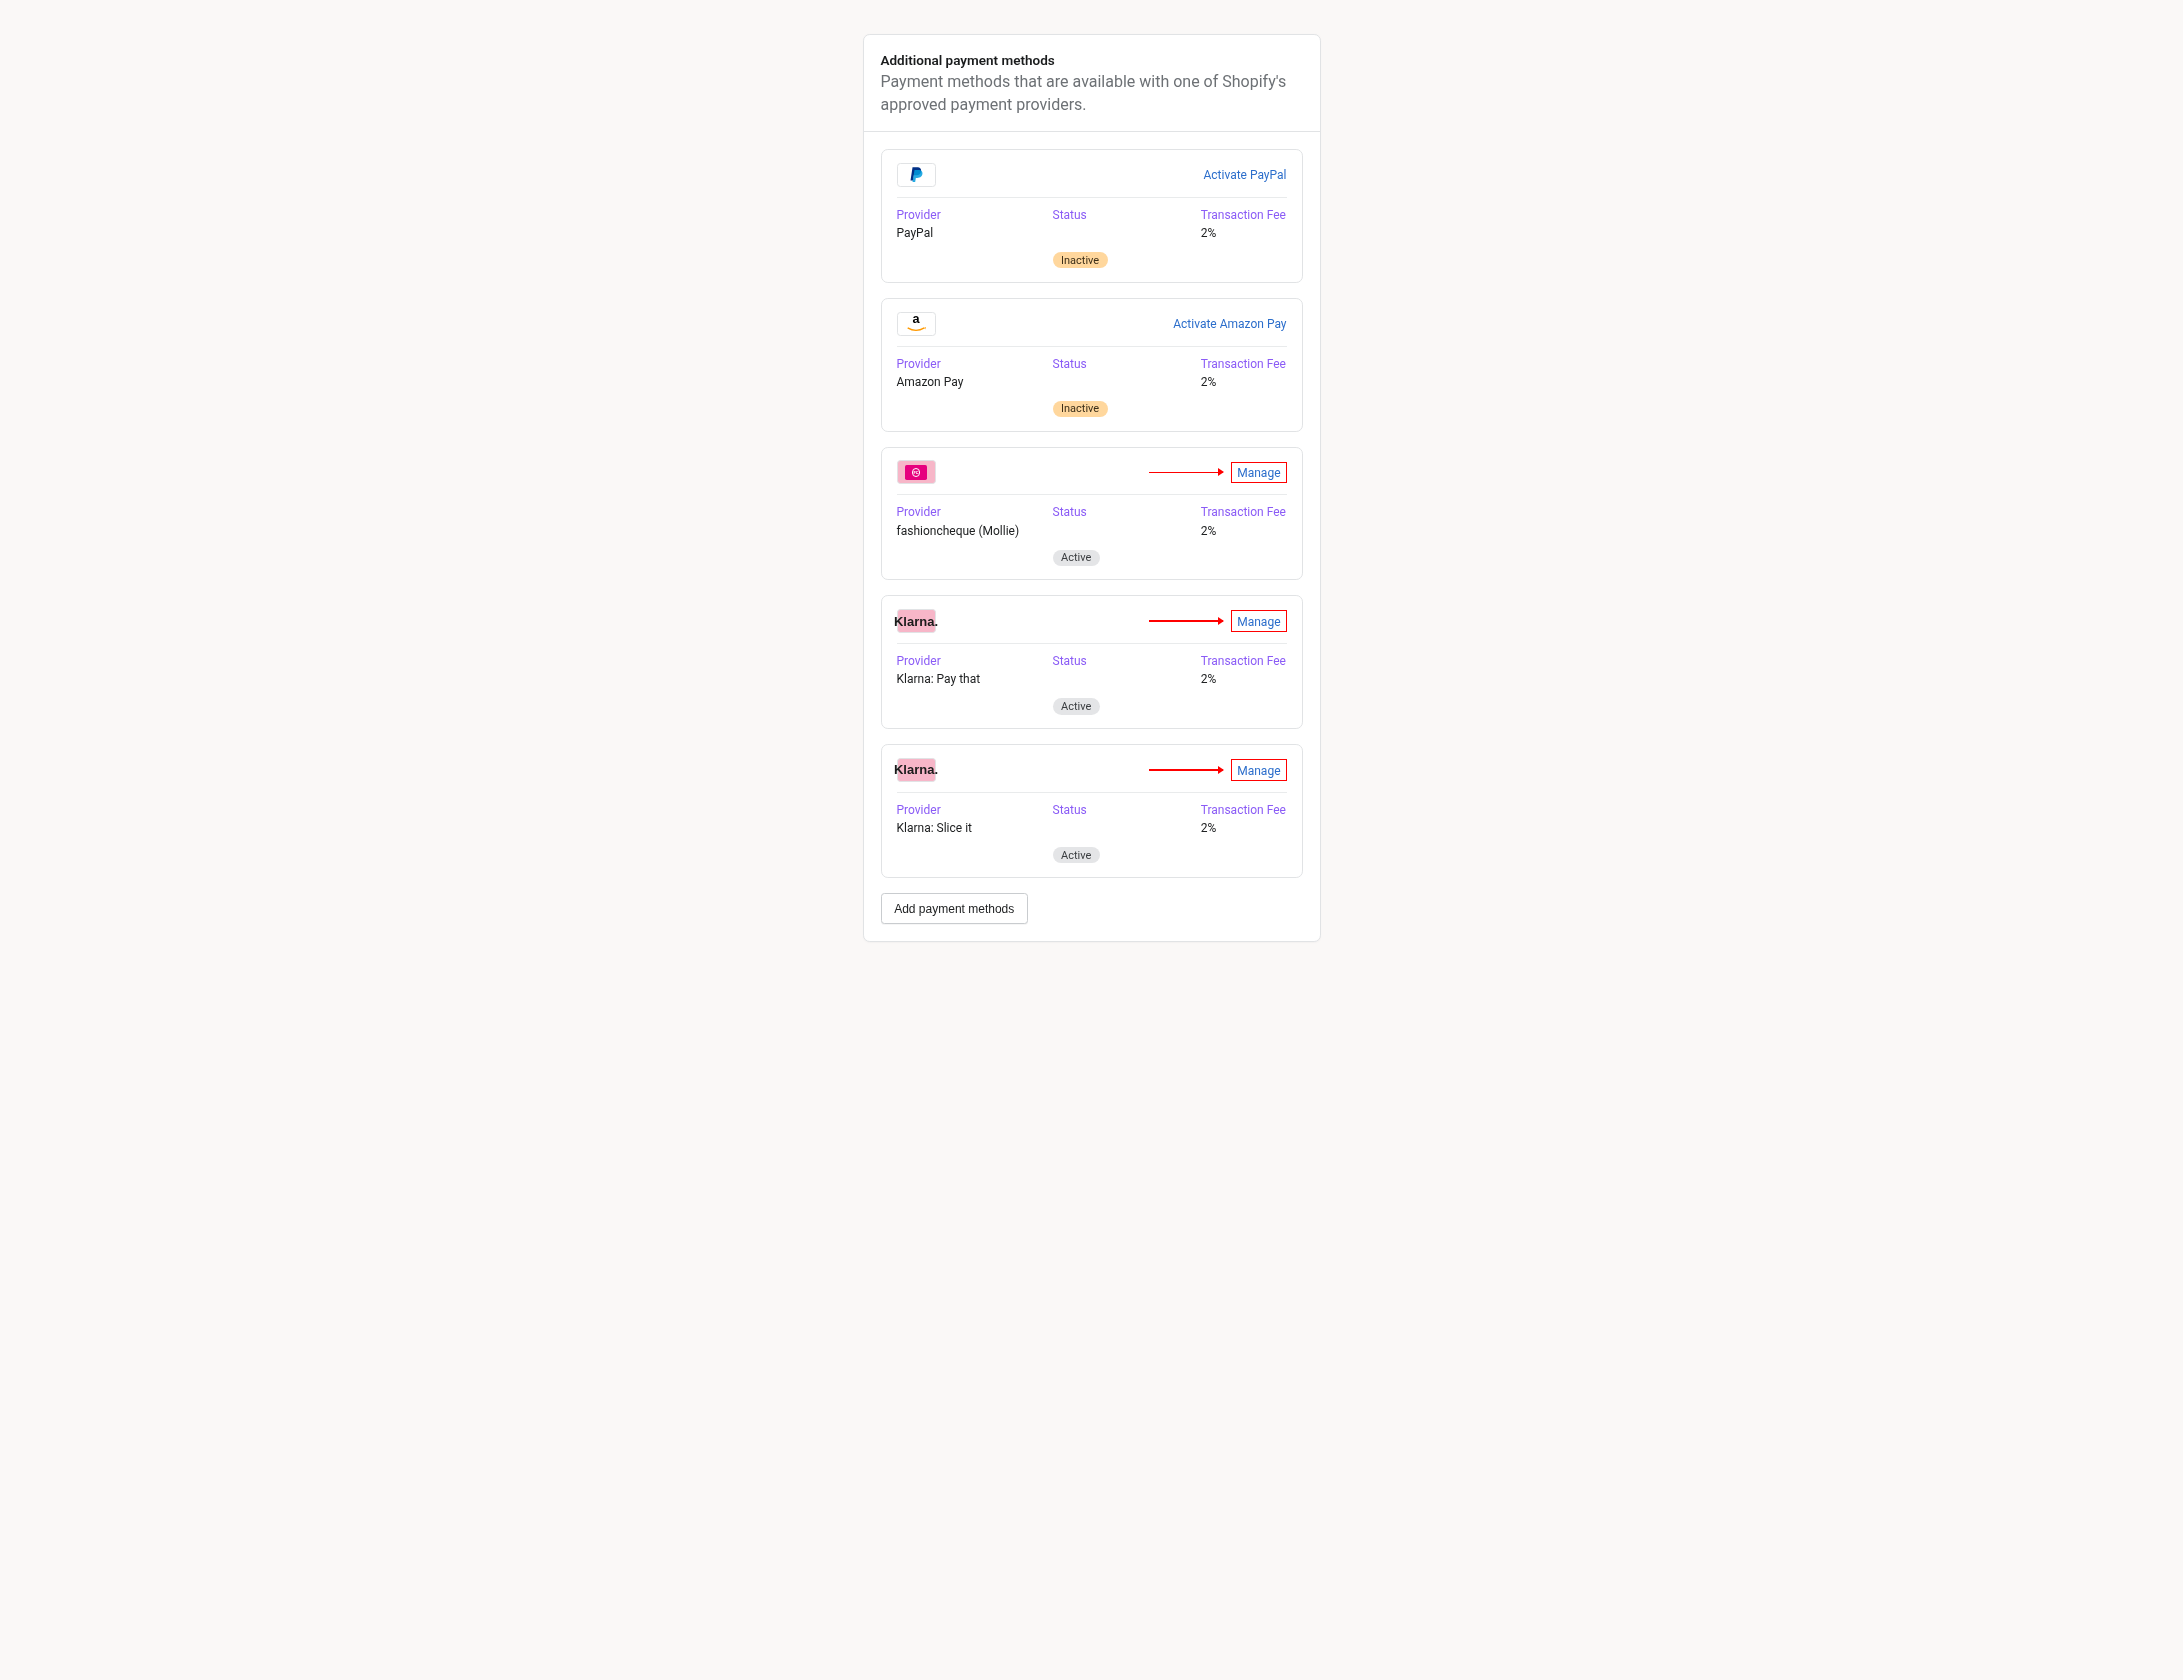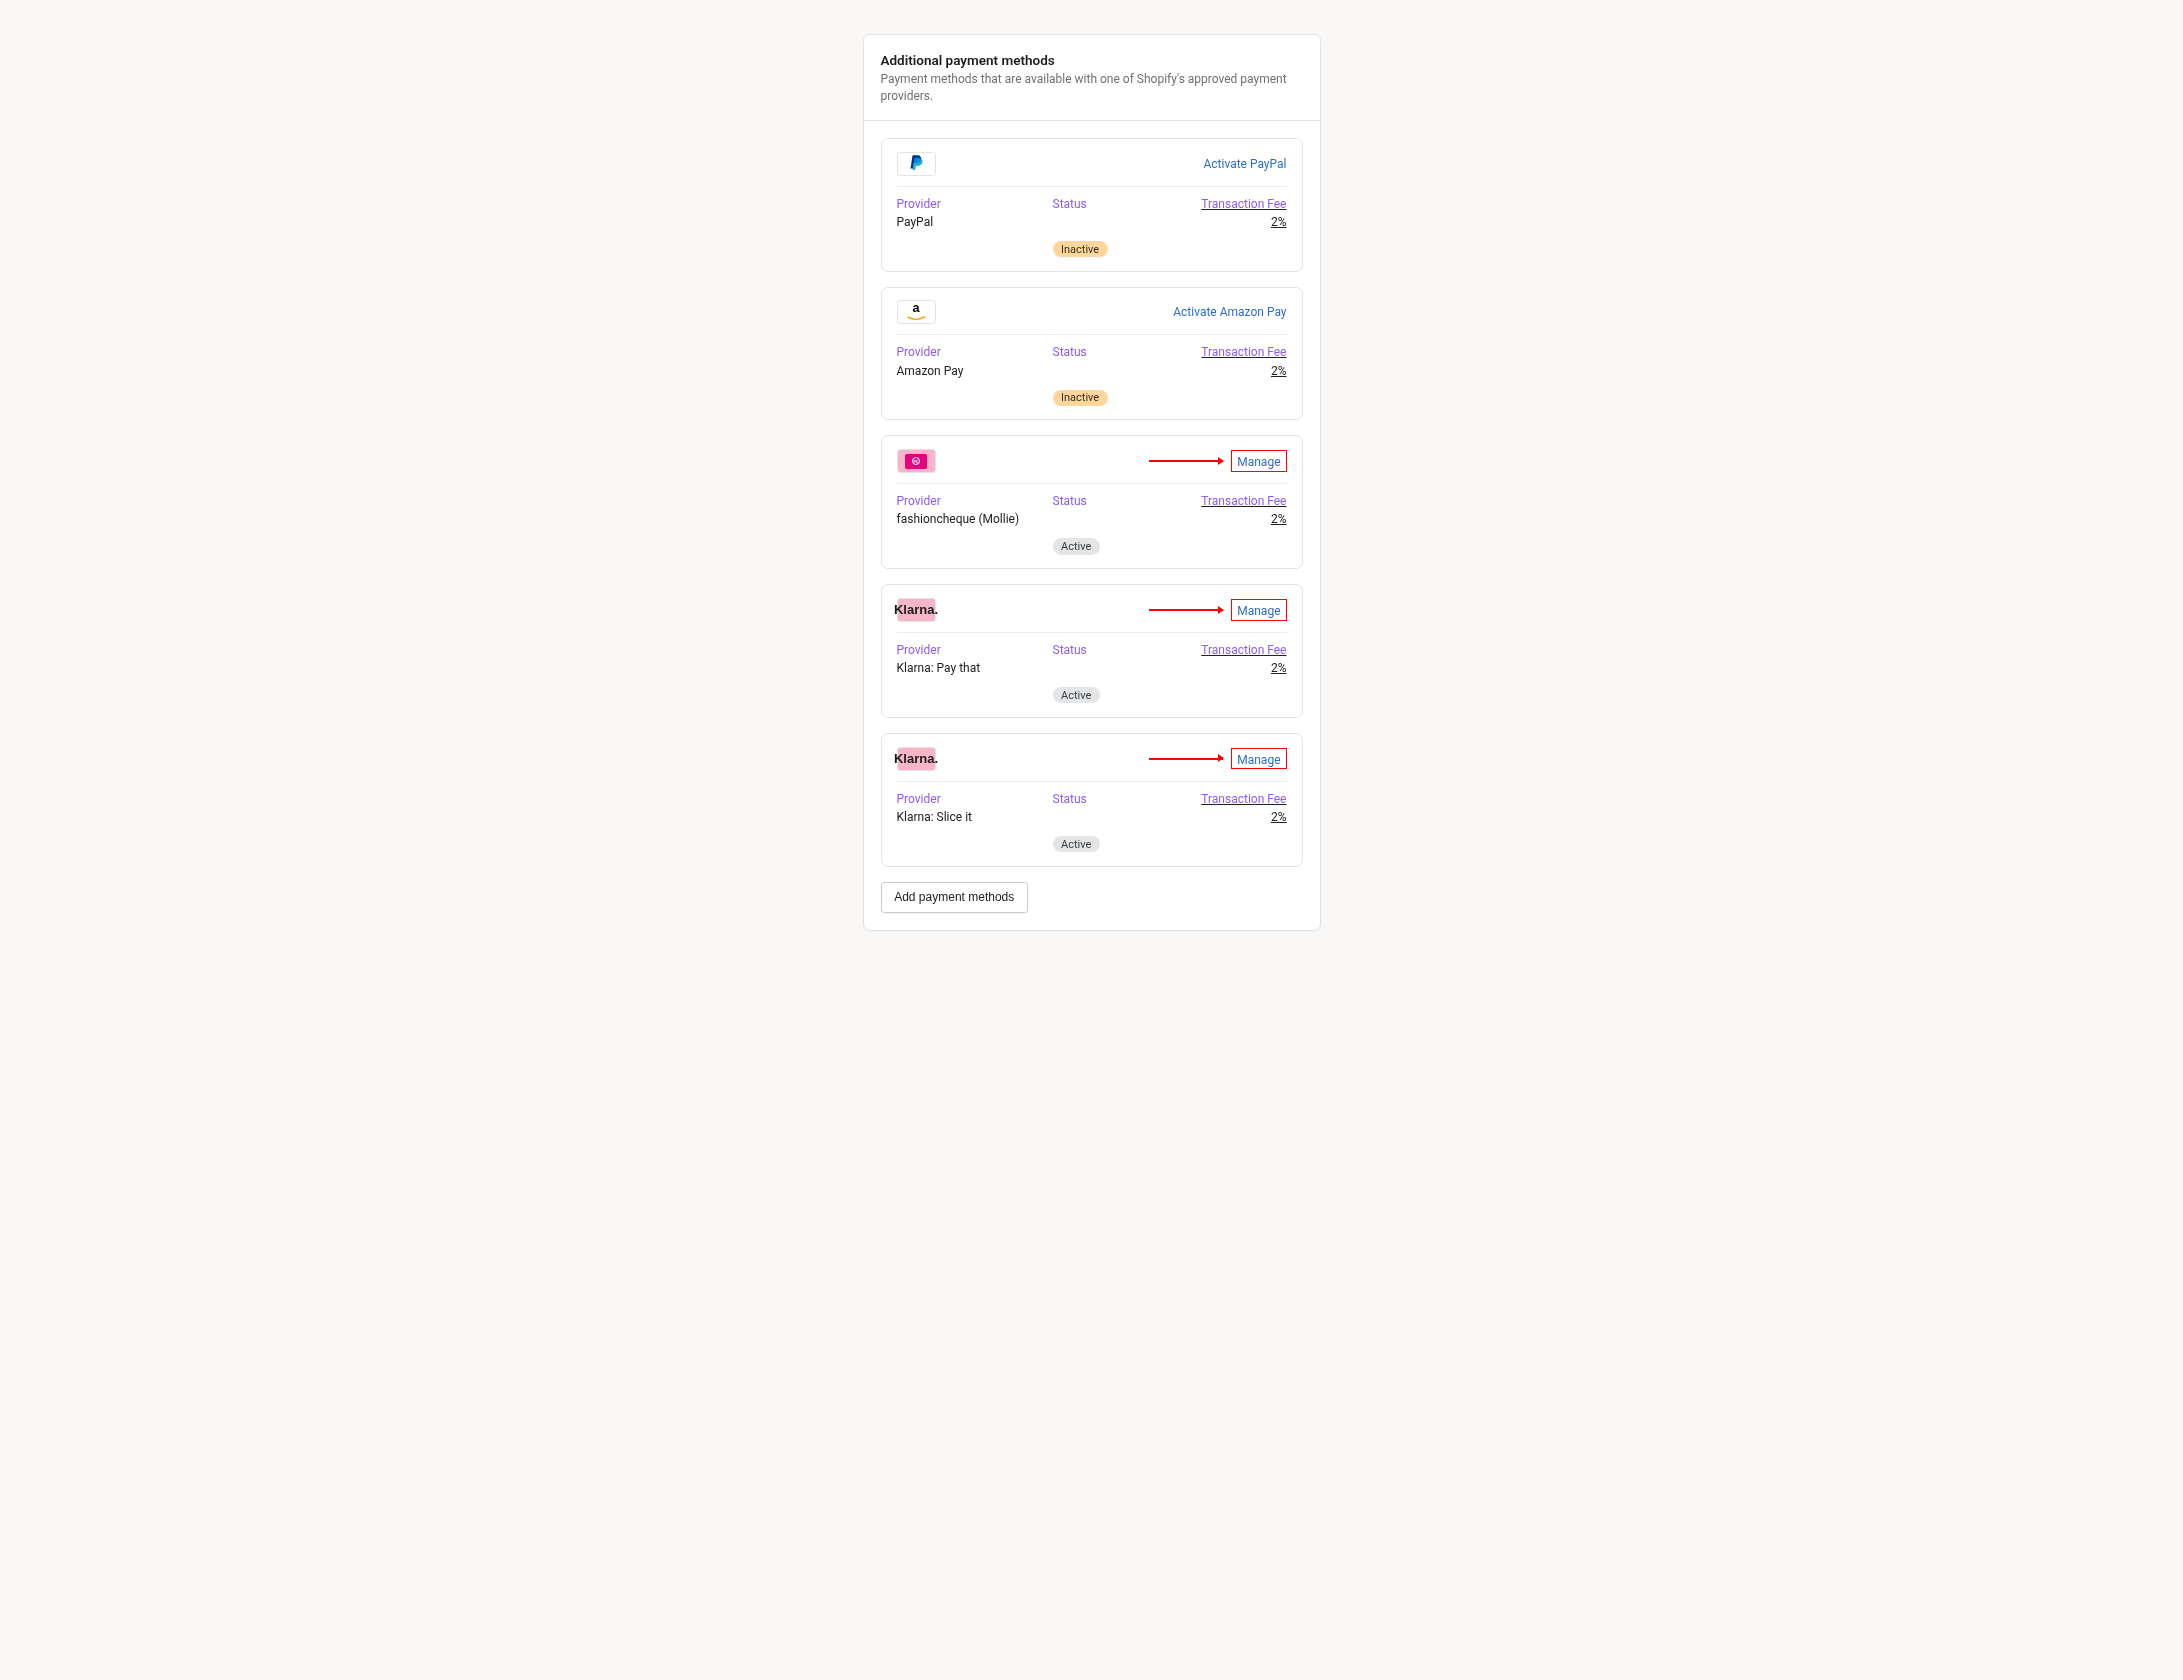--- a/index.html
+++ b/index.html
@@ -22,21 +22,21 @@
       padding: 17px 17px 15px 17px;
       border-bottom: 0.8px solid #e1e3e5;
     }
     .header h1 {
       font-size: 13.5px;
       font-weight: 600;
       color: #1a1c1d;
       margin-bottom: 3.4px;
     }
     .header p {
-      font-size: 12px;
+      font-size: 16px;
       color: #6d7175;
       line-height: 1.4;
     }
     .body {
       padding: 17px;
     }
     .card {
       border: 0.8px solid #e1e3e5;
       border-radius: 6.8px;
       padding: 12.7px 15px 13.5px 15px;
@@ -112,21 +112,21 @@
       border-bottom: 4.2px solid transparent;
     }
     .card-bottom {
       display: flex;
       padding-top: 10px;
     }
     .col {
       flex: 1;
     }
     .col.mid { flex: 0.95; }
-    .col.right { flex: 0.55; text-align: right; text-decoration: underline; }
+    .col.right { flex: 0.55; text-align: left; }
     .label {
       font-size: 12px;
       color: #8b5cf6;
       margin-bottom: 4.2px;
     }
     .value {
       font-size: 12px;
       color: #202223;
     }
     .badge {

